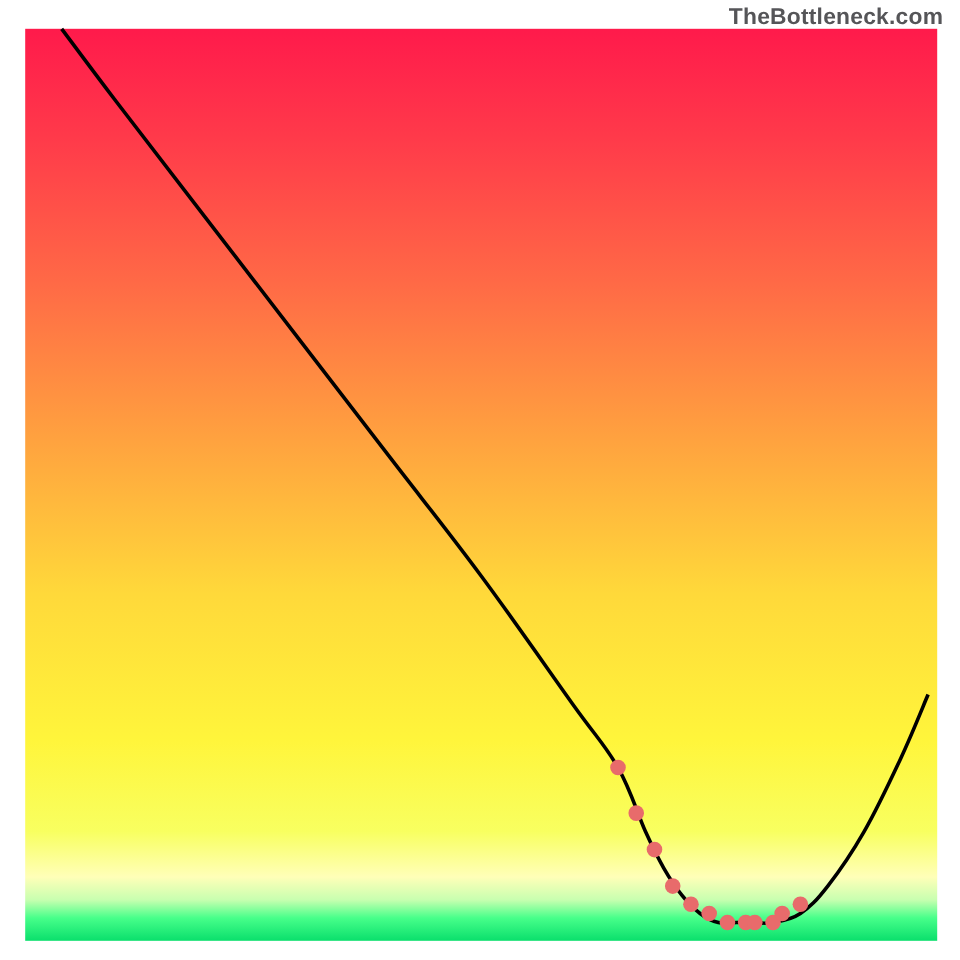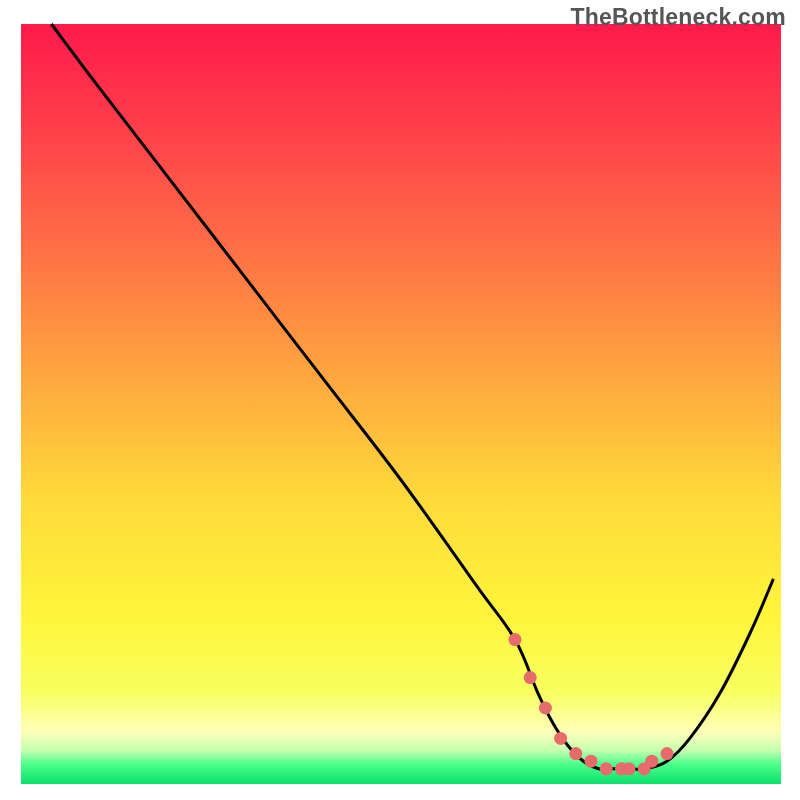--- a/index.html
+++ b/index.html
@@ -13,21 +13,21 @@
   }
   .chart-container {
     position: relative;
     width: 800px;
     height: 800px;
   }
   .watermark {
     position: absolute;
     top: 4px;
     right: 14px;
-    font-size: 23px;
+    font-size: 19px;
     font-weight: 600;
     color: #555558;
     letter-spacing: 0.2px;
     z-index: 10;
   }
   svg {
     display: block;
   }
 </style>
 </head>

